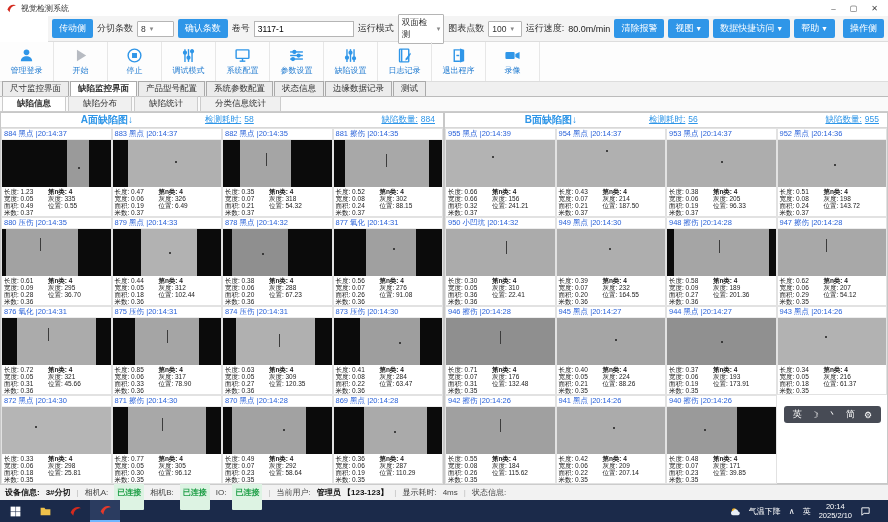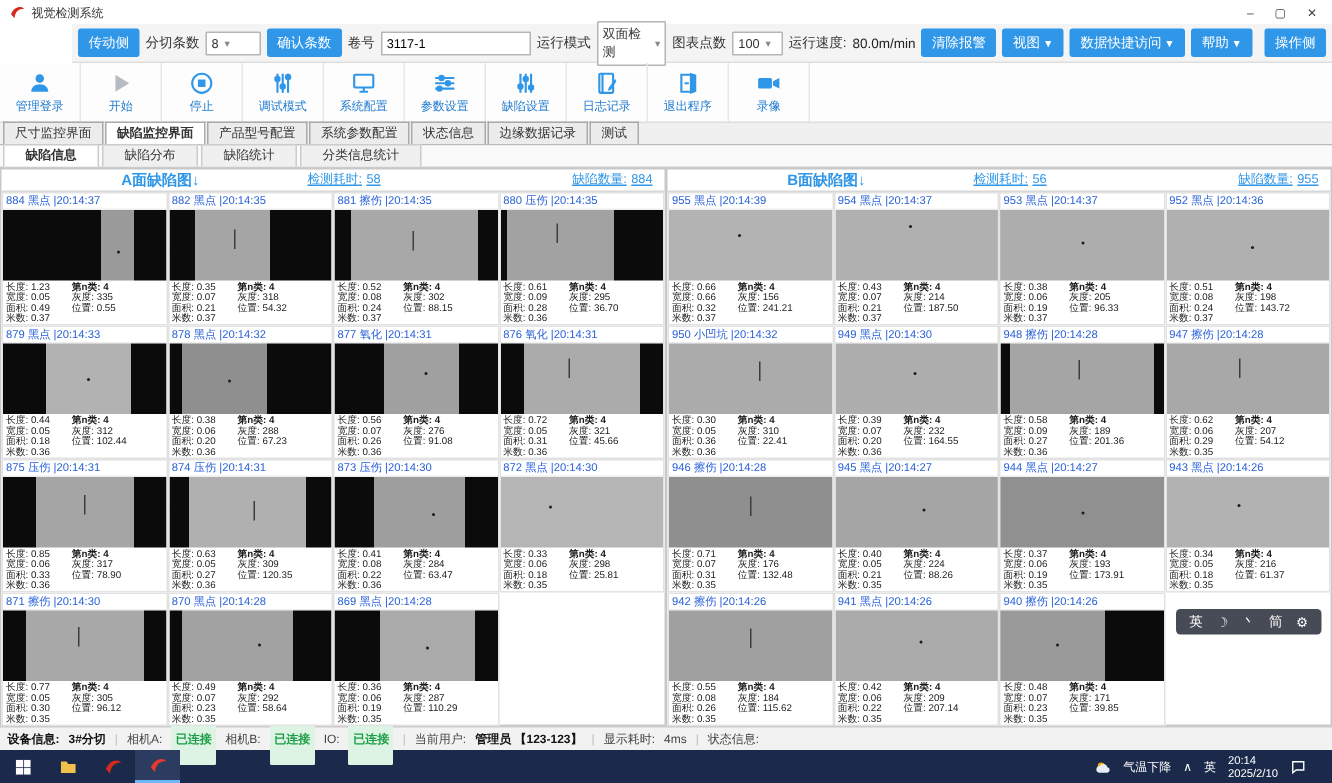--- a/index.html
+++ b/index.html
@@ -65,21 +65,21 @@
   .statusbar b { color:#111; }
   .badge { color:#1d9e46; background:#ddf3e3; font-weight:bold; padding:12px 3px; border-radius:1px; }
   .sb-sep { color:#bbb; }
 
   
   .taskbar { height:22px; background:#1b2a4a; display:flex; align-items:stretch; color:#fff; font-size:8px; }
   .tb-icon { width:30px; display:flex; align-items:center; justify-content:center; }
   .tb-icon svg { width:13px; height:13px; }
   .tb-icon.active { background:#2b3c60; border-bottom:2px solid #6fb6ff; }
   .tray { margin-left:auto; display:flex; align-items:center; gap:8px; padding-right:6px; }
-  .tray .clock { line-height:9px; font-size:7.5px; }
+  .tray .clock { text-align:center; line-height:9px; font-size:7.5px; }
   .tray svg { width:11px; height:11px; }
   .desk-sliver { width:3px; border-left:1px solid #46546f; }
 </style>
 </head>
 <body>
 
 <div class="titlebar">
   <svg class="logo-sm" viewBox="0 0 24 24">
       <path d="M3 14 C8 2, 18 2, 22 6 C14 6, 9 10, 8 20 Z" fill="#d42a1e"></path>
     </svg>
@@ -242,20 +242,39 @@
       <div class="meta-left">
         <span>长度: 1.23</span>
         <span>宽度: 0.05</span>
         <span>面积: 0.49</span>
         <span>米数: 0.37</span>
       </div>
       <div class="meta-right">
         <span class="cls">第n类: 4</span>
         <span>灰度: 335</span>
         <span>位置: 0.55</span>
+      </div>
+    </div>
+  </div>
+        <div class="cell">
+    <div class="cell-header">883 黑点 |20:14:37</div>
+    <div class="cell-img" style="background: linear-gradient(90deg, rgb(11, 11, 11) 0%, rgb(11, 11, 11) 14%, rgb(176, 176, 176) 14%, rgb(176, 176, 176) 100%, rgb(11, 11, 11) 100%, rgb(11, 11, 11) 100%);">
+            <div class="mark dot" style="left: 58%; top: 44%;"></div>
+          </div>
+    <div class="cell-meta">
+      <div class="meta-left">
+        <span>长度: 0.47</span>
+        <span>宽度: 0.06</span>
+        <span>面积: 0.19</span>
+        <span>米数: 0.37</span>
+      </div>
+      <div class="meta-right">
+        <span class="cls">第n类: 4</span>
+        <span>灰度: 326</span>
+        <span>位置: 6.49</span>
       </div>
     </div>
   </div>
         <div class="cell">
     <div class="cell-header">882 黑点 |20:14:35</div>
     <div class="cell-img" style="background: linear-gradient(90deg, rgb(11, 11, 11) 0%, rgb(11, 11, 11) 16%, rgb(165, 165, 165) 16%, rgb(165, 165, 165) 62%, rgb(11, 11, 11) 62%, rgb(11, 11, 11) 100%);">
             <div class="mark line" style="left: 40%; top: 28%;"></div>
           </div>
     <div class="cell-meta">
       <div class="meta-left">

